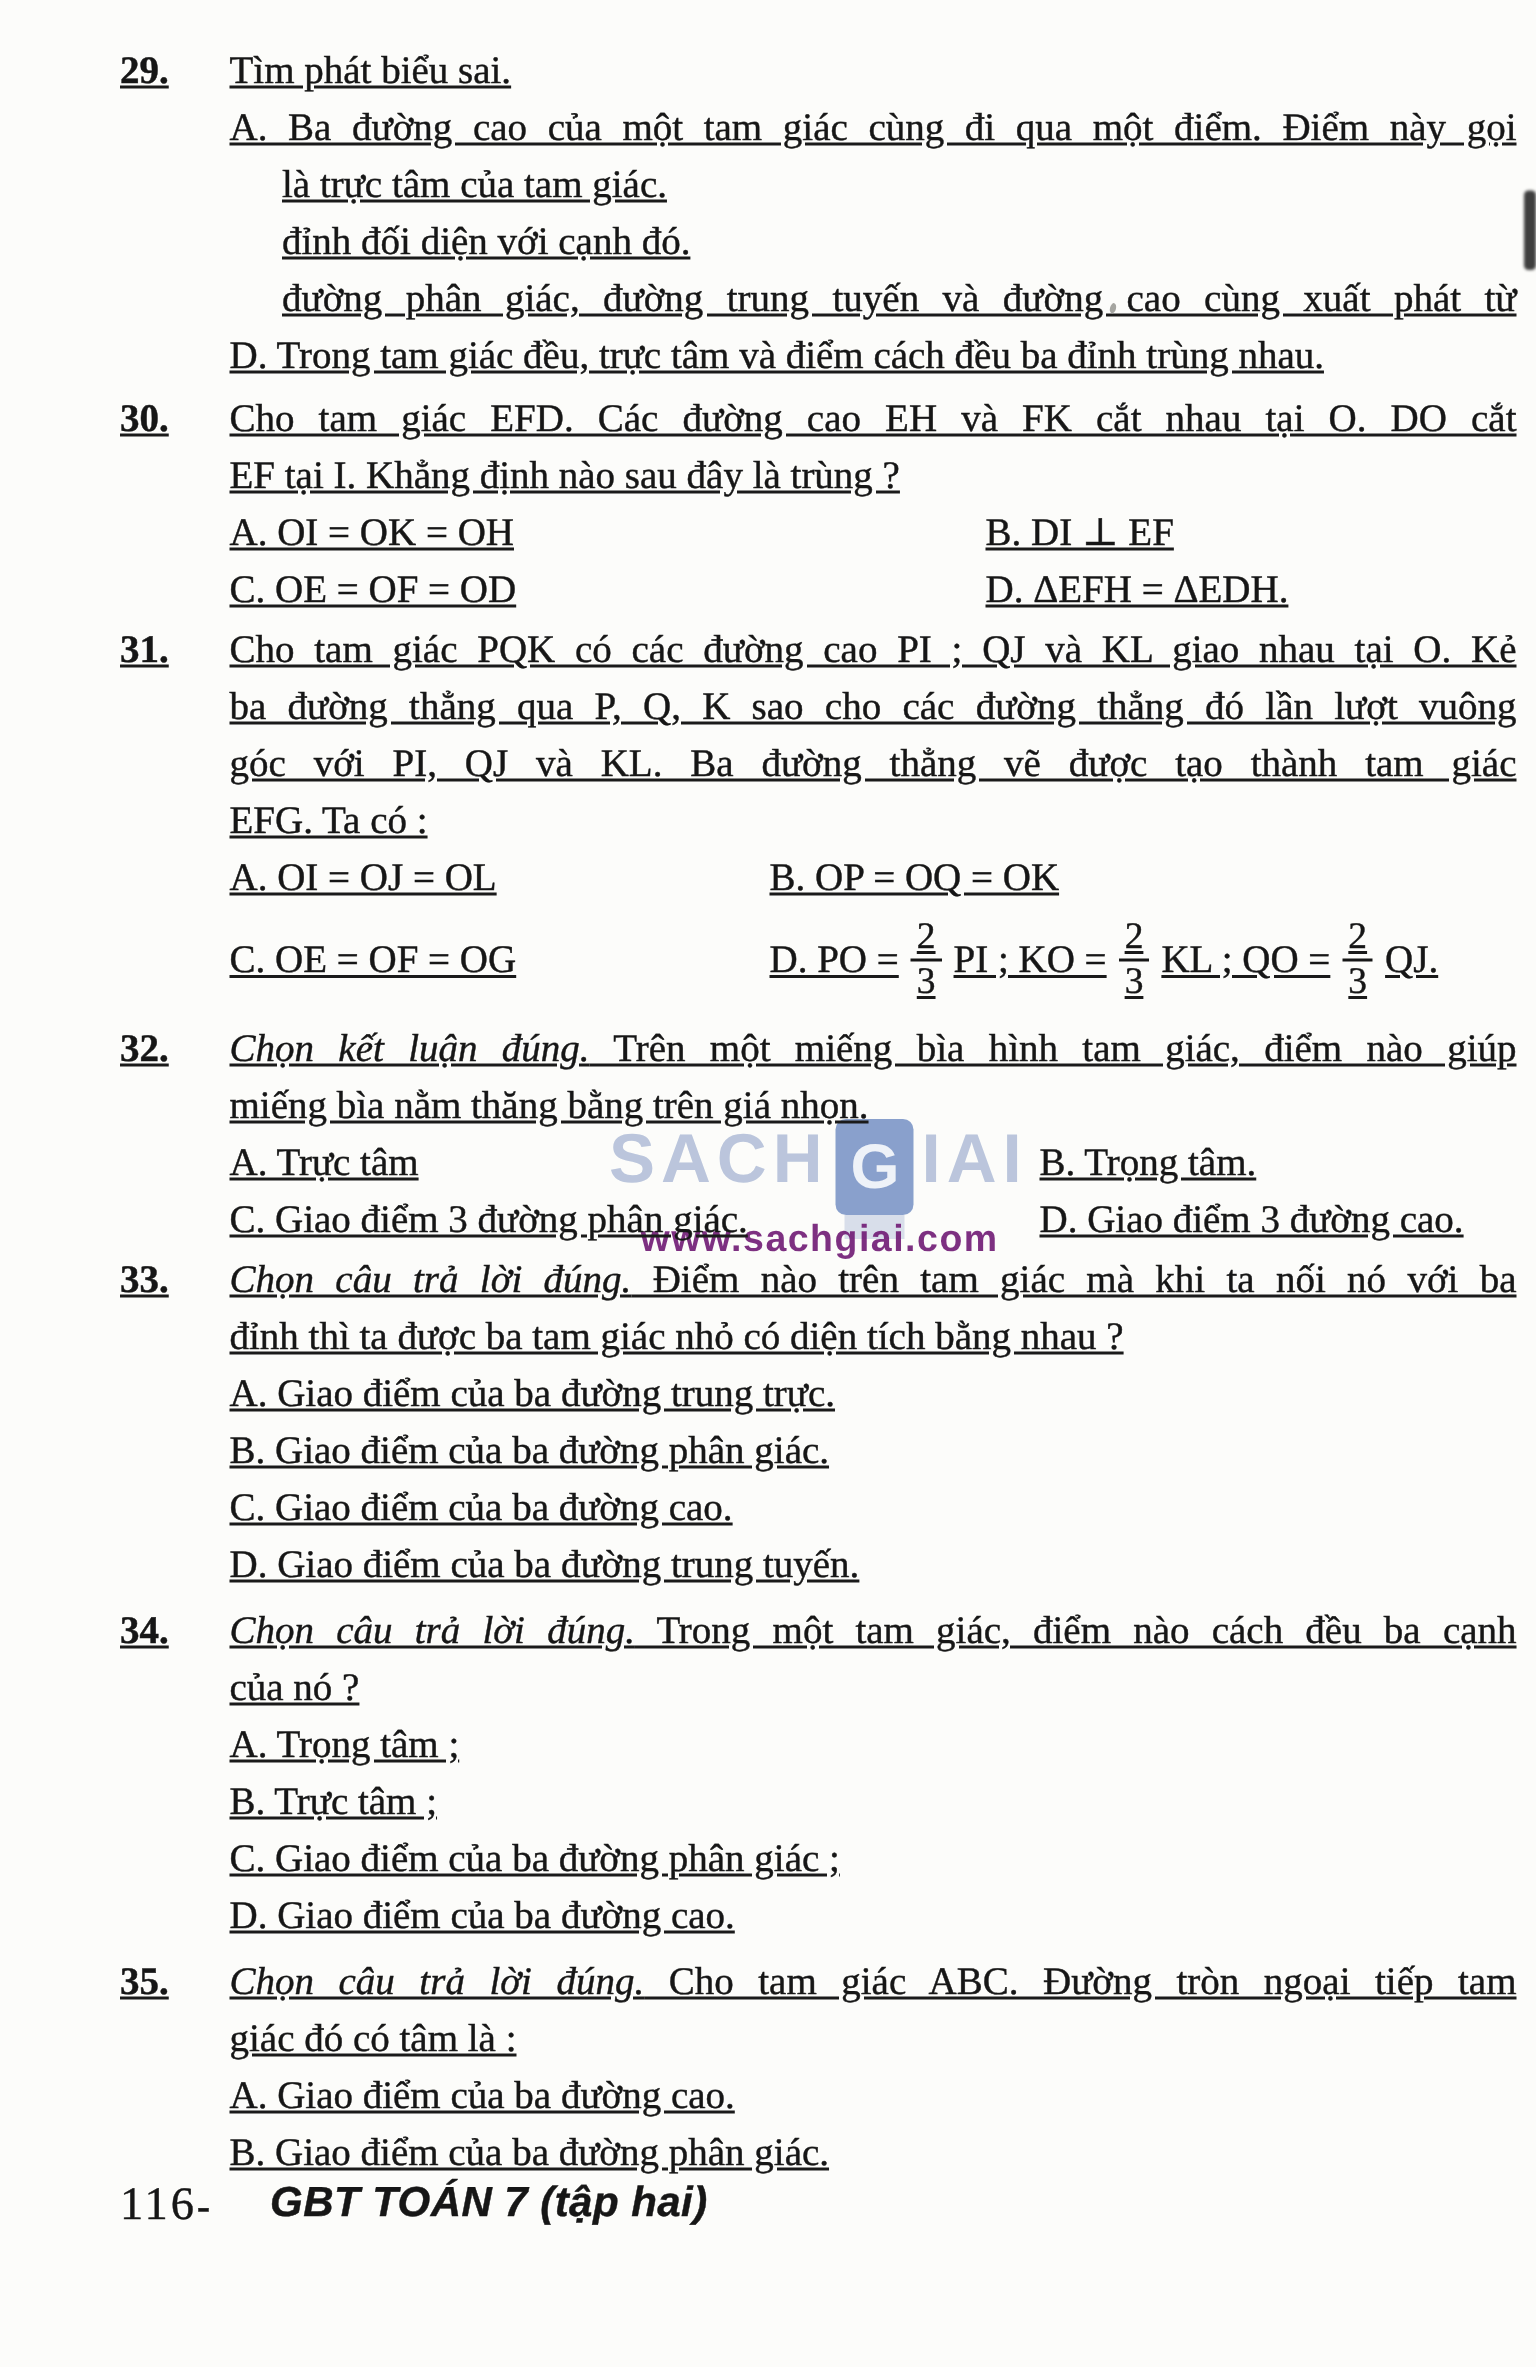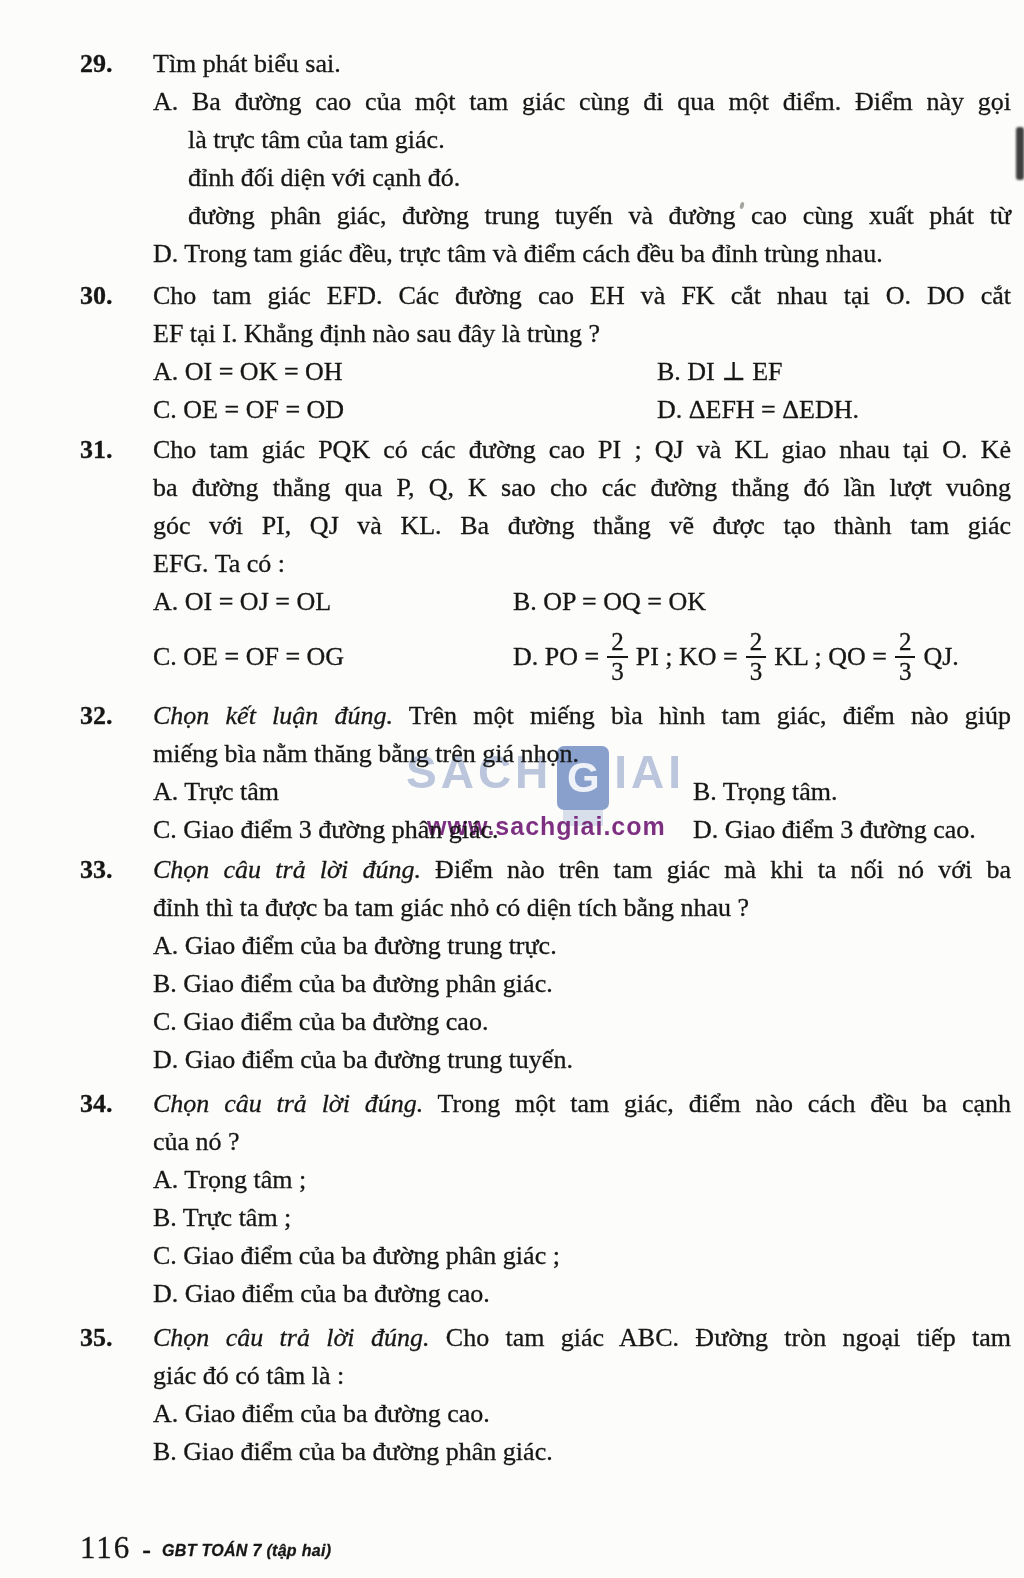--- a/index.html
+++ b/index.html
@@ -43,22 +43,22 @@
     border-radius:3px; filter:blur(1.2px);
   }
   .speck {
     position:absolute; z-index:2; left:740px; top:202px;
     width:4px; height:7px; background:#a5a5a0;
     border-radius:50%; transform:rotate(14deg);
   }
   
   .content {
     position:relative; z-index:1;
-    padding:45px 13px 0 80px;
-    font-size:26px; line-height:38px;
+    padding:28px 13px 0 80px;
+    font-size:26px; line-height:38px;text-decoration:underline;
     -webkit-text-stroke:0.3px #1a1a1a;
   }
   .q { display:flex; }
   .q .num { width:73px; font-weight:700; flex:0 0 73px; }
   .q .body { width:858px; }
   .just { text-align:justify; text-align-last:justify; }
   .cont { padding-left:35px; }
   .lead { font-style:italic; }
   .row2 { display:grid; }
   .cols30 { grid-template-columns:504px 1fr; }
@@ -67,30 +67,30 @@
   .fracrow { height:72px; align-items:center; }
   .fracrow > div { display:flex; align-items:center; white-space:nowrap; }
   .frac {
     display:inline-flex; flex-direction:column; align-items:center;
     margin:0 8px; font-size:25px; line-height:28px;
   }
   .frac .fn { border-bottom:2px solid #161616; padding:0 4px; }
   .mt4 { margin-top:4px; } .mt2 { margin-top:2px; } .mt6 { margin-top:6px; }
   
   .footer {
-    position:absolute; z-index:1; left:80px; top:1530px;
-    display:flex; align-items:baseline; gap:11px;
+    position:absolute; z-index:1; left:80px; top:1451px;
+    display:flex; align-items:baseline; 
     -webkit-text-stroke:0.3px #1a1a1a;
   }
   .pageno { font-size:31px; letter-spacing:2px; }
   .fdash  { font-size:26px; font-weight:700; }
   .book {
     font-family:"Liberation Sans","DejaVu Sans",sans-serif;
-    font-weight:700; font-style:italic; font-size:16px;
-    letter-spacing:0.3px; position:relative; top:-2px;
+    font-weight:700; font-style:italic; font-size:28px;
+    letter-spacing:0.3px; position:relative; top:-2px;margin-left:40px;
   }
 </style>
 </head>
 <body>
 
 <div class="page">
 
   <div class="wm wm-row">
     <span>SACH</span>
     <span class="wm-logo">

